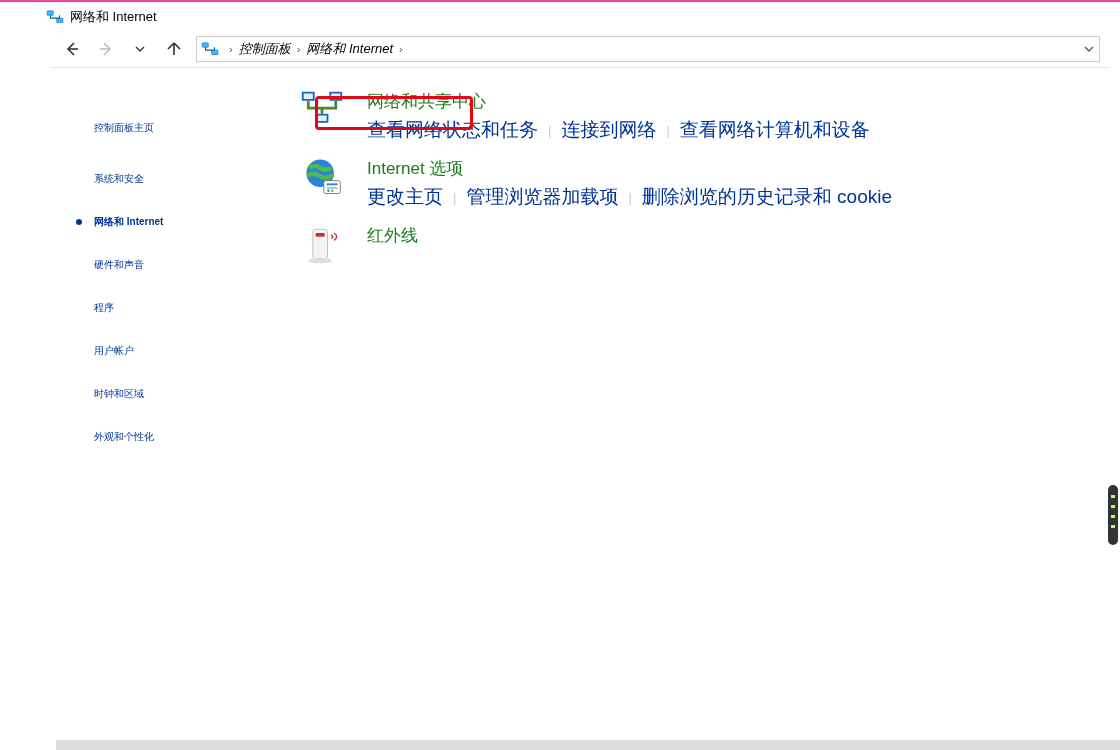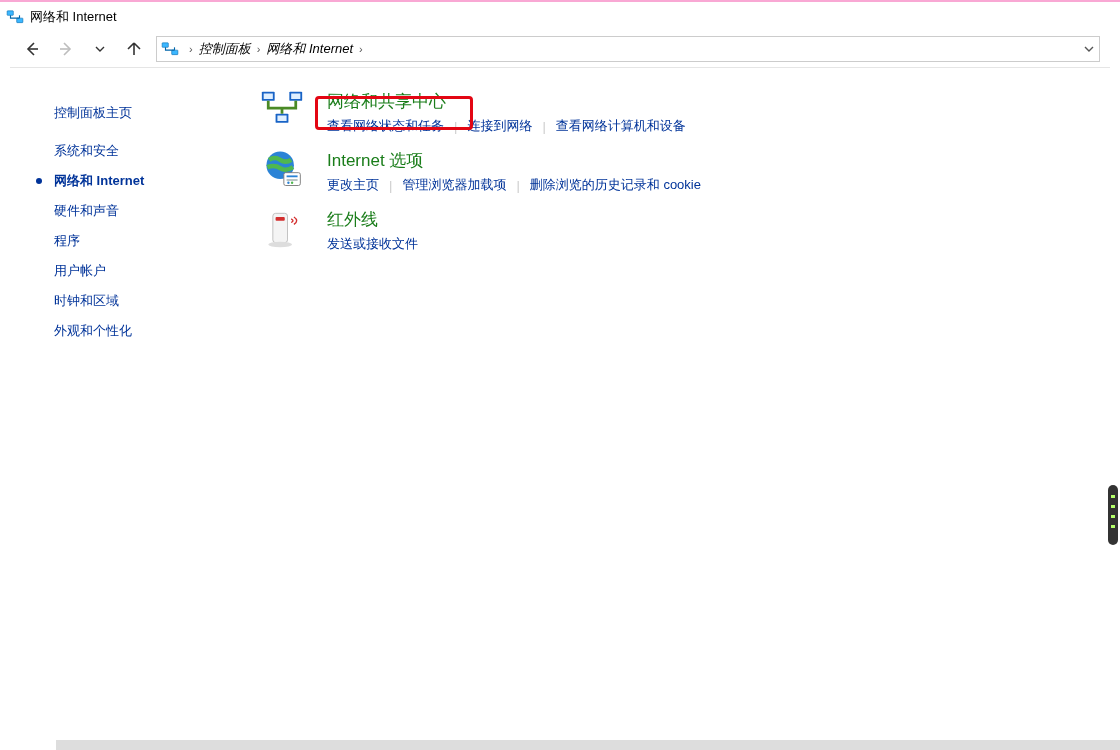--- a/index.html
+++ b/index.html
@@ -9,24 +9,25 @@
       color: #000;
       background: #fff;
       width: 1120px;
       height: 750px;
       overflow: hidden;
       position: relative;
     }
     .window {
       width: 1120px;
       height: 740px;
-      border-top: 2px solid #f9a8d4;
+      border-top: 2px solid #ec4899;
       display: flex;
       flex-direction: column;
       position: relative;
+      padding-left: 40px;
     }
     .titlebar {
       height: 29px;
       display: flex;
       align-items: center;
       padding: 0 6px;
       background: #fff;
     }
     .titlebar-icon {
       width: 18px;
@@ -84,23 +85,24 @@
     }
     .sidebar {
       width: 230px;
       padding: 30px 0 0 20px;
     }
     .sidebar-item {
       display: flex;
       align-items: center;
       padding: 6px 0 6px 24px;
       color: #003399;
-      font-size: 13px;
+      font-size: 10px;
       cursor: pointer;
       position: relative;
+      margin-top: 17px;
     }
     .sidebar-item.active {
       font-weight: 700;
       color: #003399;
     }
     .sidebar-item.active::before {
       content: "";
       position: absolute;
       left: 6px;
       top: 50%;
@@ -132,21 +134,21 @@
       display: inline-block;
     }
     .cat-links {
       margin-top: 4px;
       display: flex;
       flex-wrap: wrap;
       align-items: center;
     }
     .cat-link {
       color: #003399;
-      font-size: 13px;
+      font-size: 19px;
       cursor: pointer;
     }
     .link-sep {
       color: #ccc;
       margin: 0 10px;
       user-select: none;
     }
     .highlight-box {
       position: absolute;
       left: 315px;
@@ -337,23 +339,20 @@
           <svg viewBox="0 0 48 48">
             <rect x="14" y="8" width="16" height="32" rx="3" fill="#f4f4f4" stroke="#bdbdbd"></rect>
             <rect x="17" y="12" width="10" height="4" rx="1" fill="#d32f2f"></rect>
             <path d="M34 14 q4 2 0 4" stroke="#d32f2f" stroke-width="1.5" fill="none"></path>
             <path d="M37 12 q6 4 0 8" stroke="#d32f2f" stroke-width="1.5" fill="none"></path>
             <ellipse cx="22" cy="42" rx="13" ry="3" fill="#ddd"></ellipse>
           </svg>
         </div>
         <div class="cat-body">
           <span class="cat-title">红外线</span>
-          <div class="cat-links">
-            <span class="cat-link">发送或接收文件</span>
-          </div>
         </div>
       </div>
 
     </div>
   </div>
 
   <div class="highlight-box"></div>
 </div>
 
 <div class="bottom-shadow"></div>

